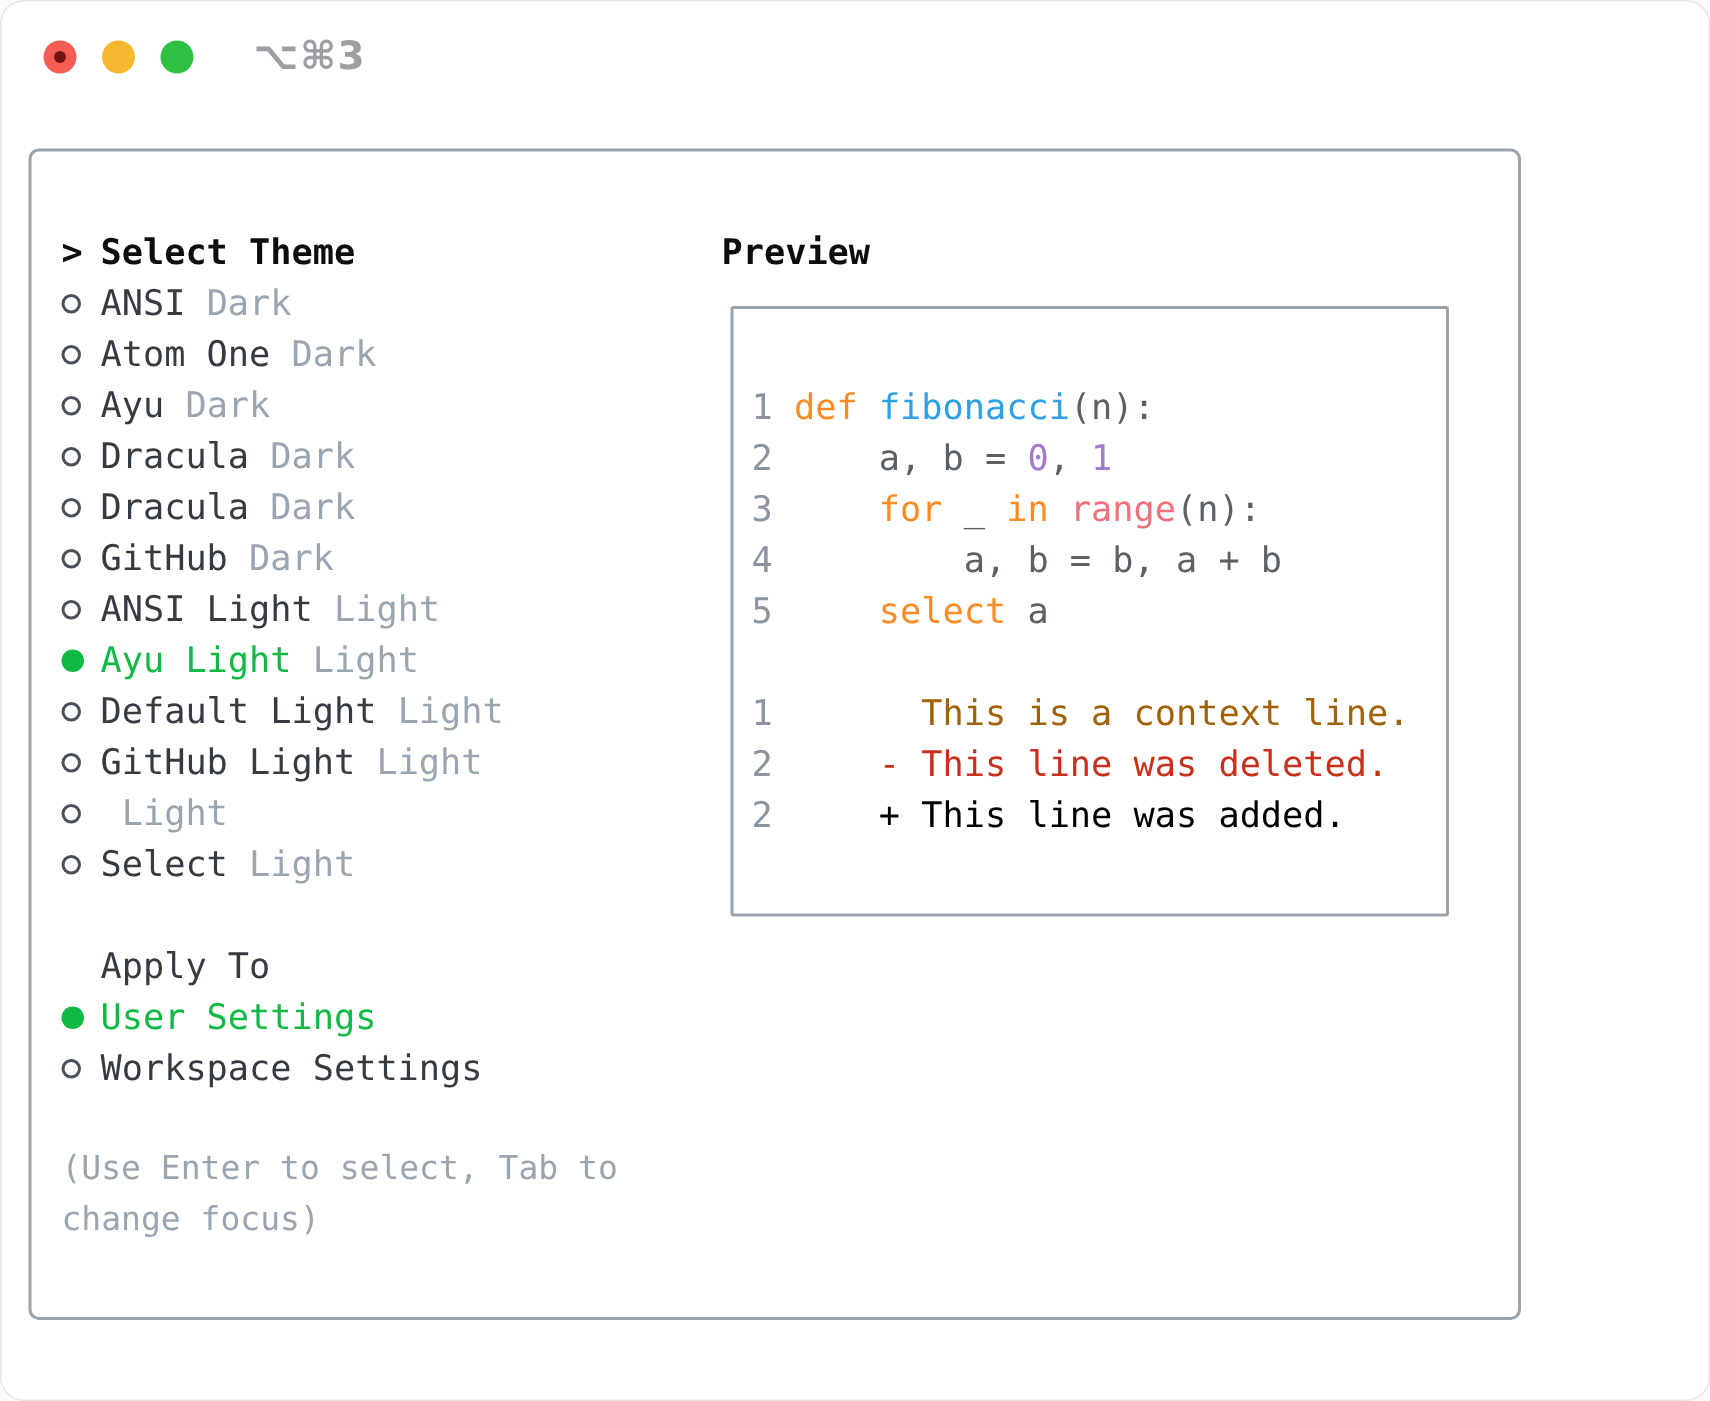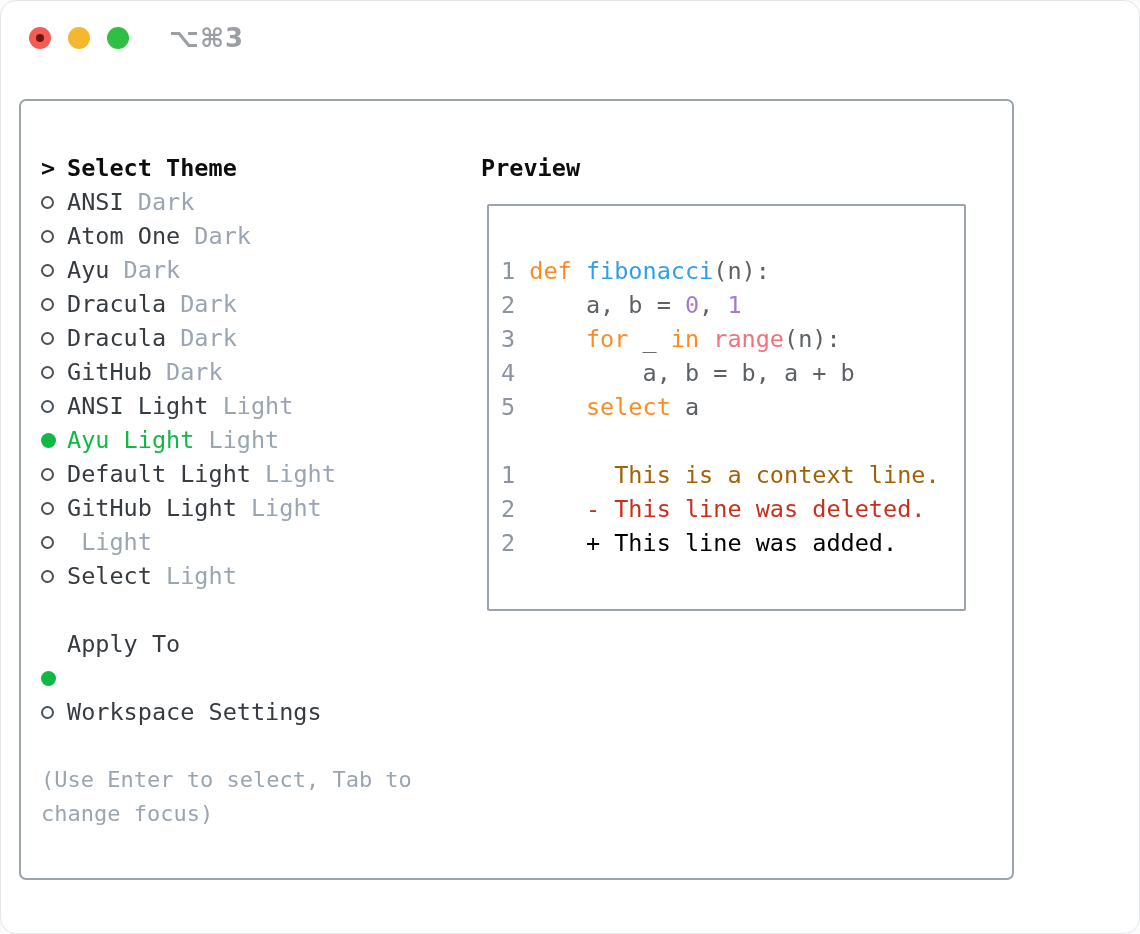--- a/index.html
+++ b/index.html
@@ -108,21 +108,21 @@
           <div class="row"><span class="bullet-box"><span class="radio"></span></span><span> </span><span class="muted">Light</span></div>
           <div class="row"><span class="bullet-box"><span class="radio"></span></span><span>Select</span><span> </span><span class="muted">Light</span></div>
         </div>
 
       <div class="gap"></div>
 
       <div class="row">
         <span class="spacer26"></span><span>Apply To</span>
       </div>
       <div id="apply-list">
-          <div class="row"><span class="bullet-box"><span class="radio sel"></span></span></div>
+          <div class="row"><span class="bullet-box"><span class="radio sel"></span></span><span class="sel-text">User Settings</span></div>
           <div class="row"><span class="bullet-box"><span class="radio"></span></span><span>Workspace Settings</span></div>
         </div>
 
       <div class="gap"></div>
 
       <div class="hint">(Use Enter to select, Tab to change focus)</div>
     </div>
 
     <div class="right-col">
       <div class="preview-title">Preview</div>

